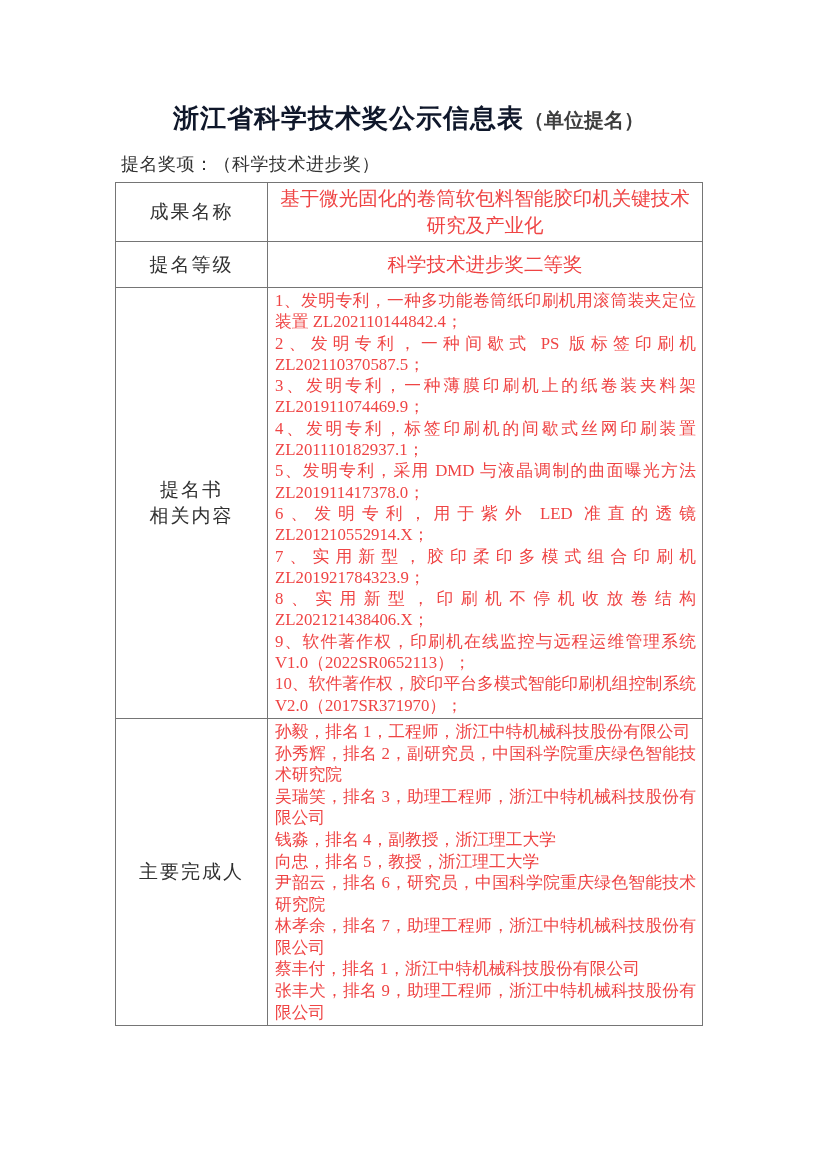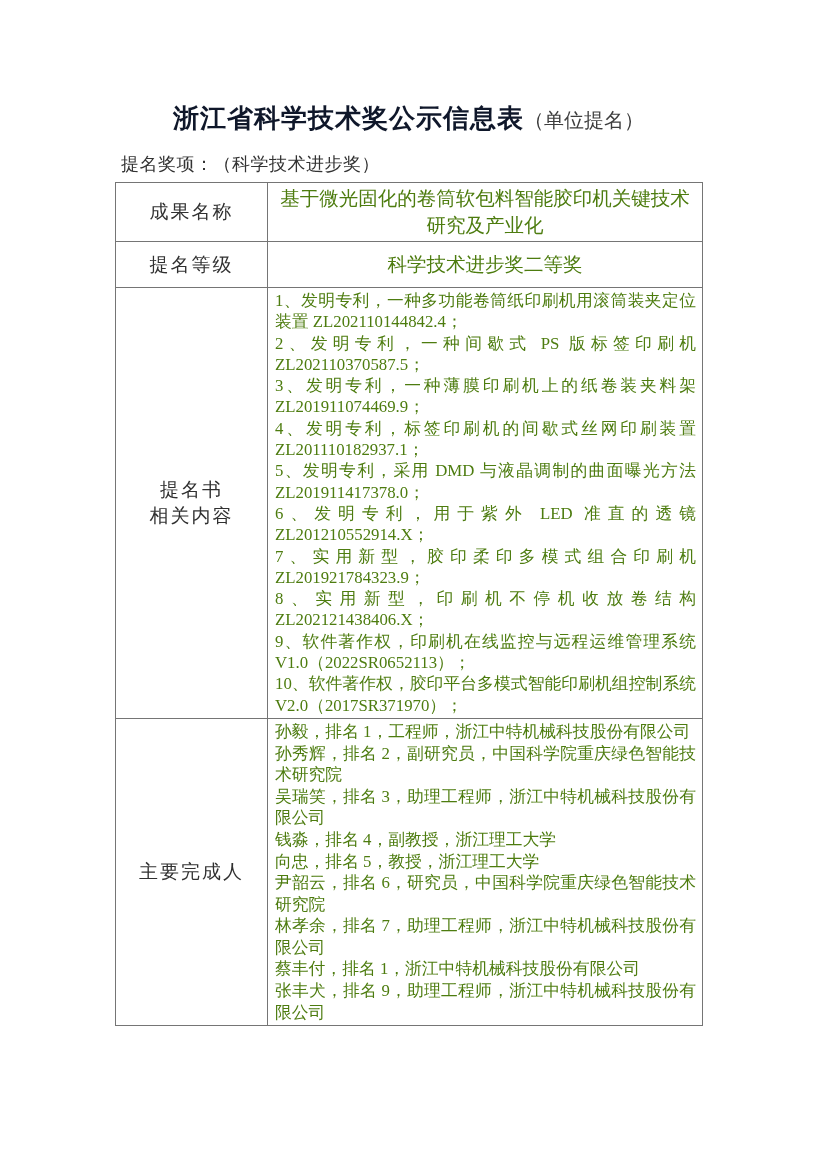--- a/index.html
+++ b/index.html
@@ -29,21 +29,21 @@
     line-height: 36px;
   }
   .title-main {
     font-size: 26px;
     font-weight: bold;
     color: #0f172a;
     letter-spacing: 1px;
   }
   .title-suffix {
     font-size: 20px;
-    font-weight: normal;
+    font-weight: bold;
     color: #3d3d3d;
   }
   .subtitle {
     margin-top: 14px;
     font-size: 18px;
     line-height: 24px;
     color: #333333;
     padding-left: 6px;
     letter-spacing: 0.5px;
   }
@@ -66,21 +66,21 @@
     letter-spacing: 2px;
     color: #303030;
     padding: 0 4px;
   }
   .label-line {
     display: block;
     line-height: 26px;
   }
   td.value-cell {
     width: 435px;
-    color: #4d7c0f;
+    color: #ef4444;
   }
   .center-cell {
     text-align: center;
     font-size: 19.5px;
     line-height: 27px;
     padding: 2px 6px;
   }
   .row-name  td { height: 58px; }
   .row-grade td { height: 46px; }
   .list-cell {

